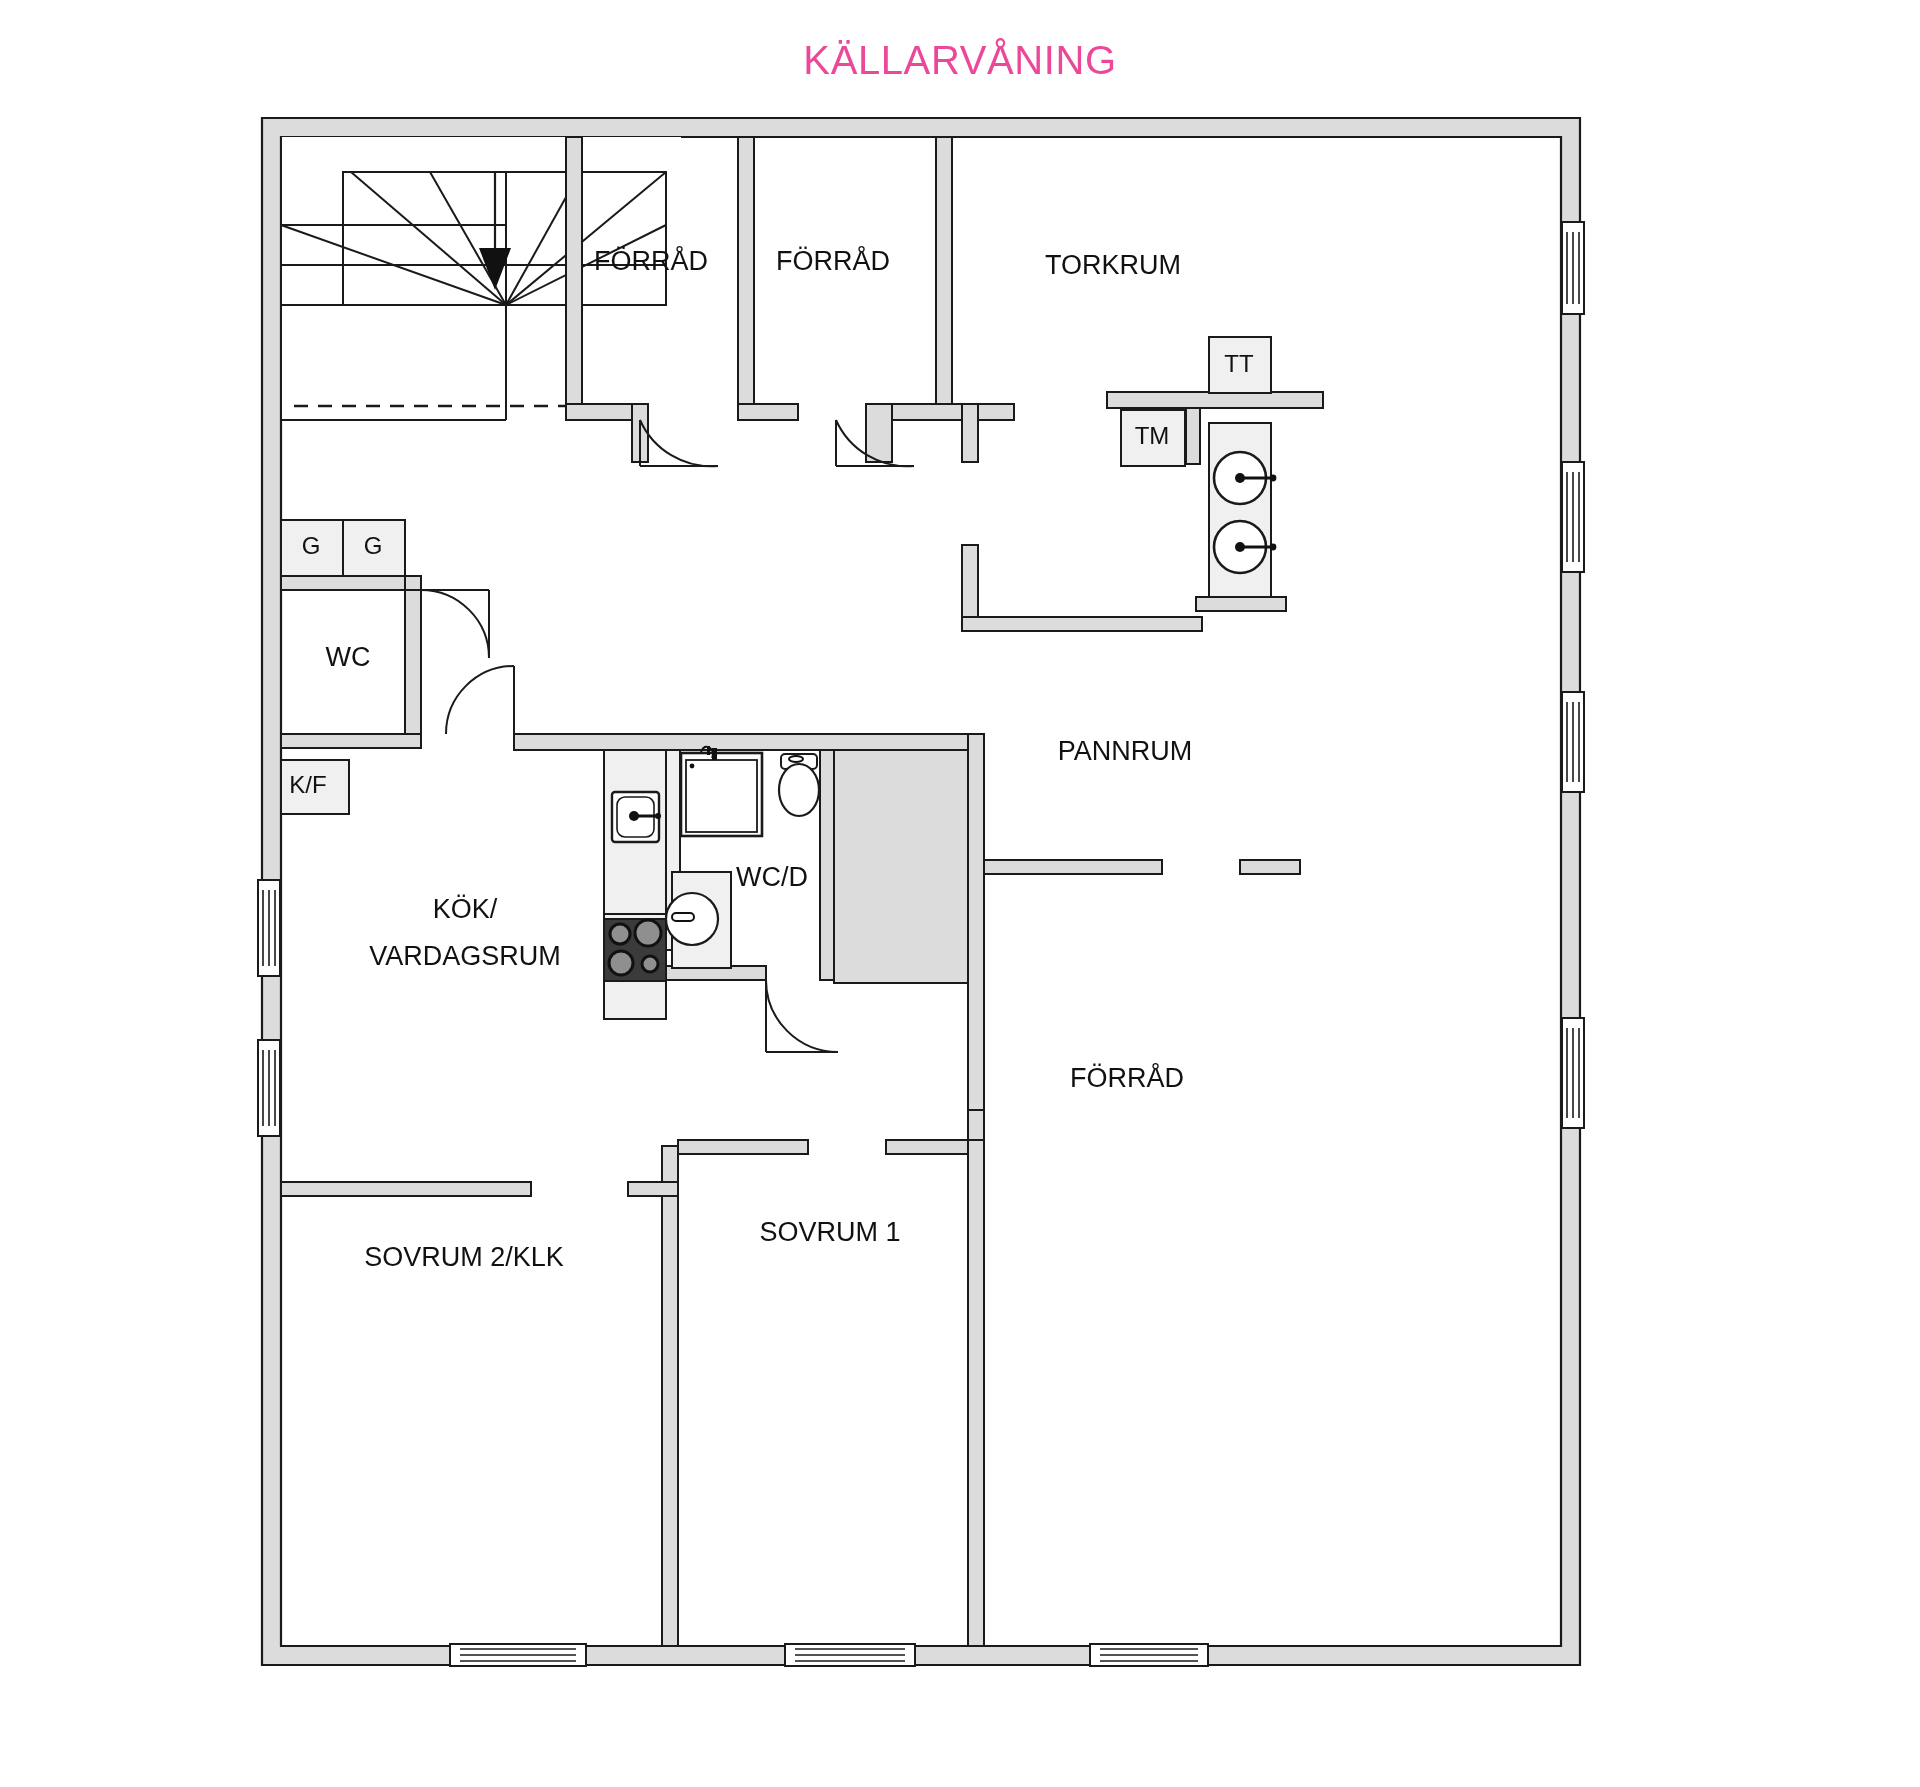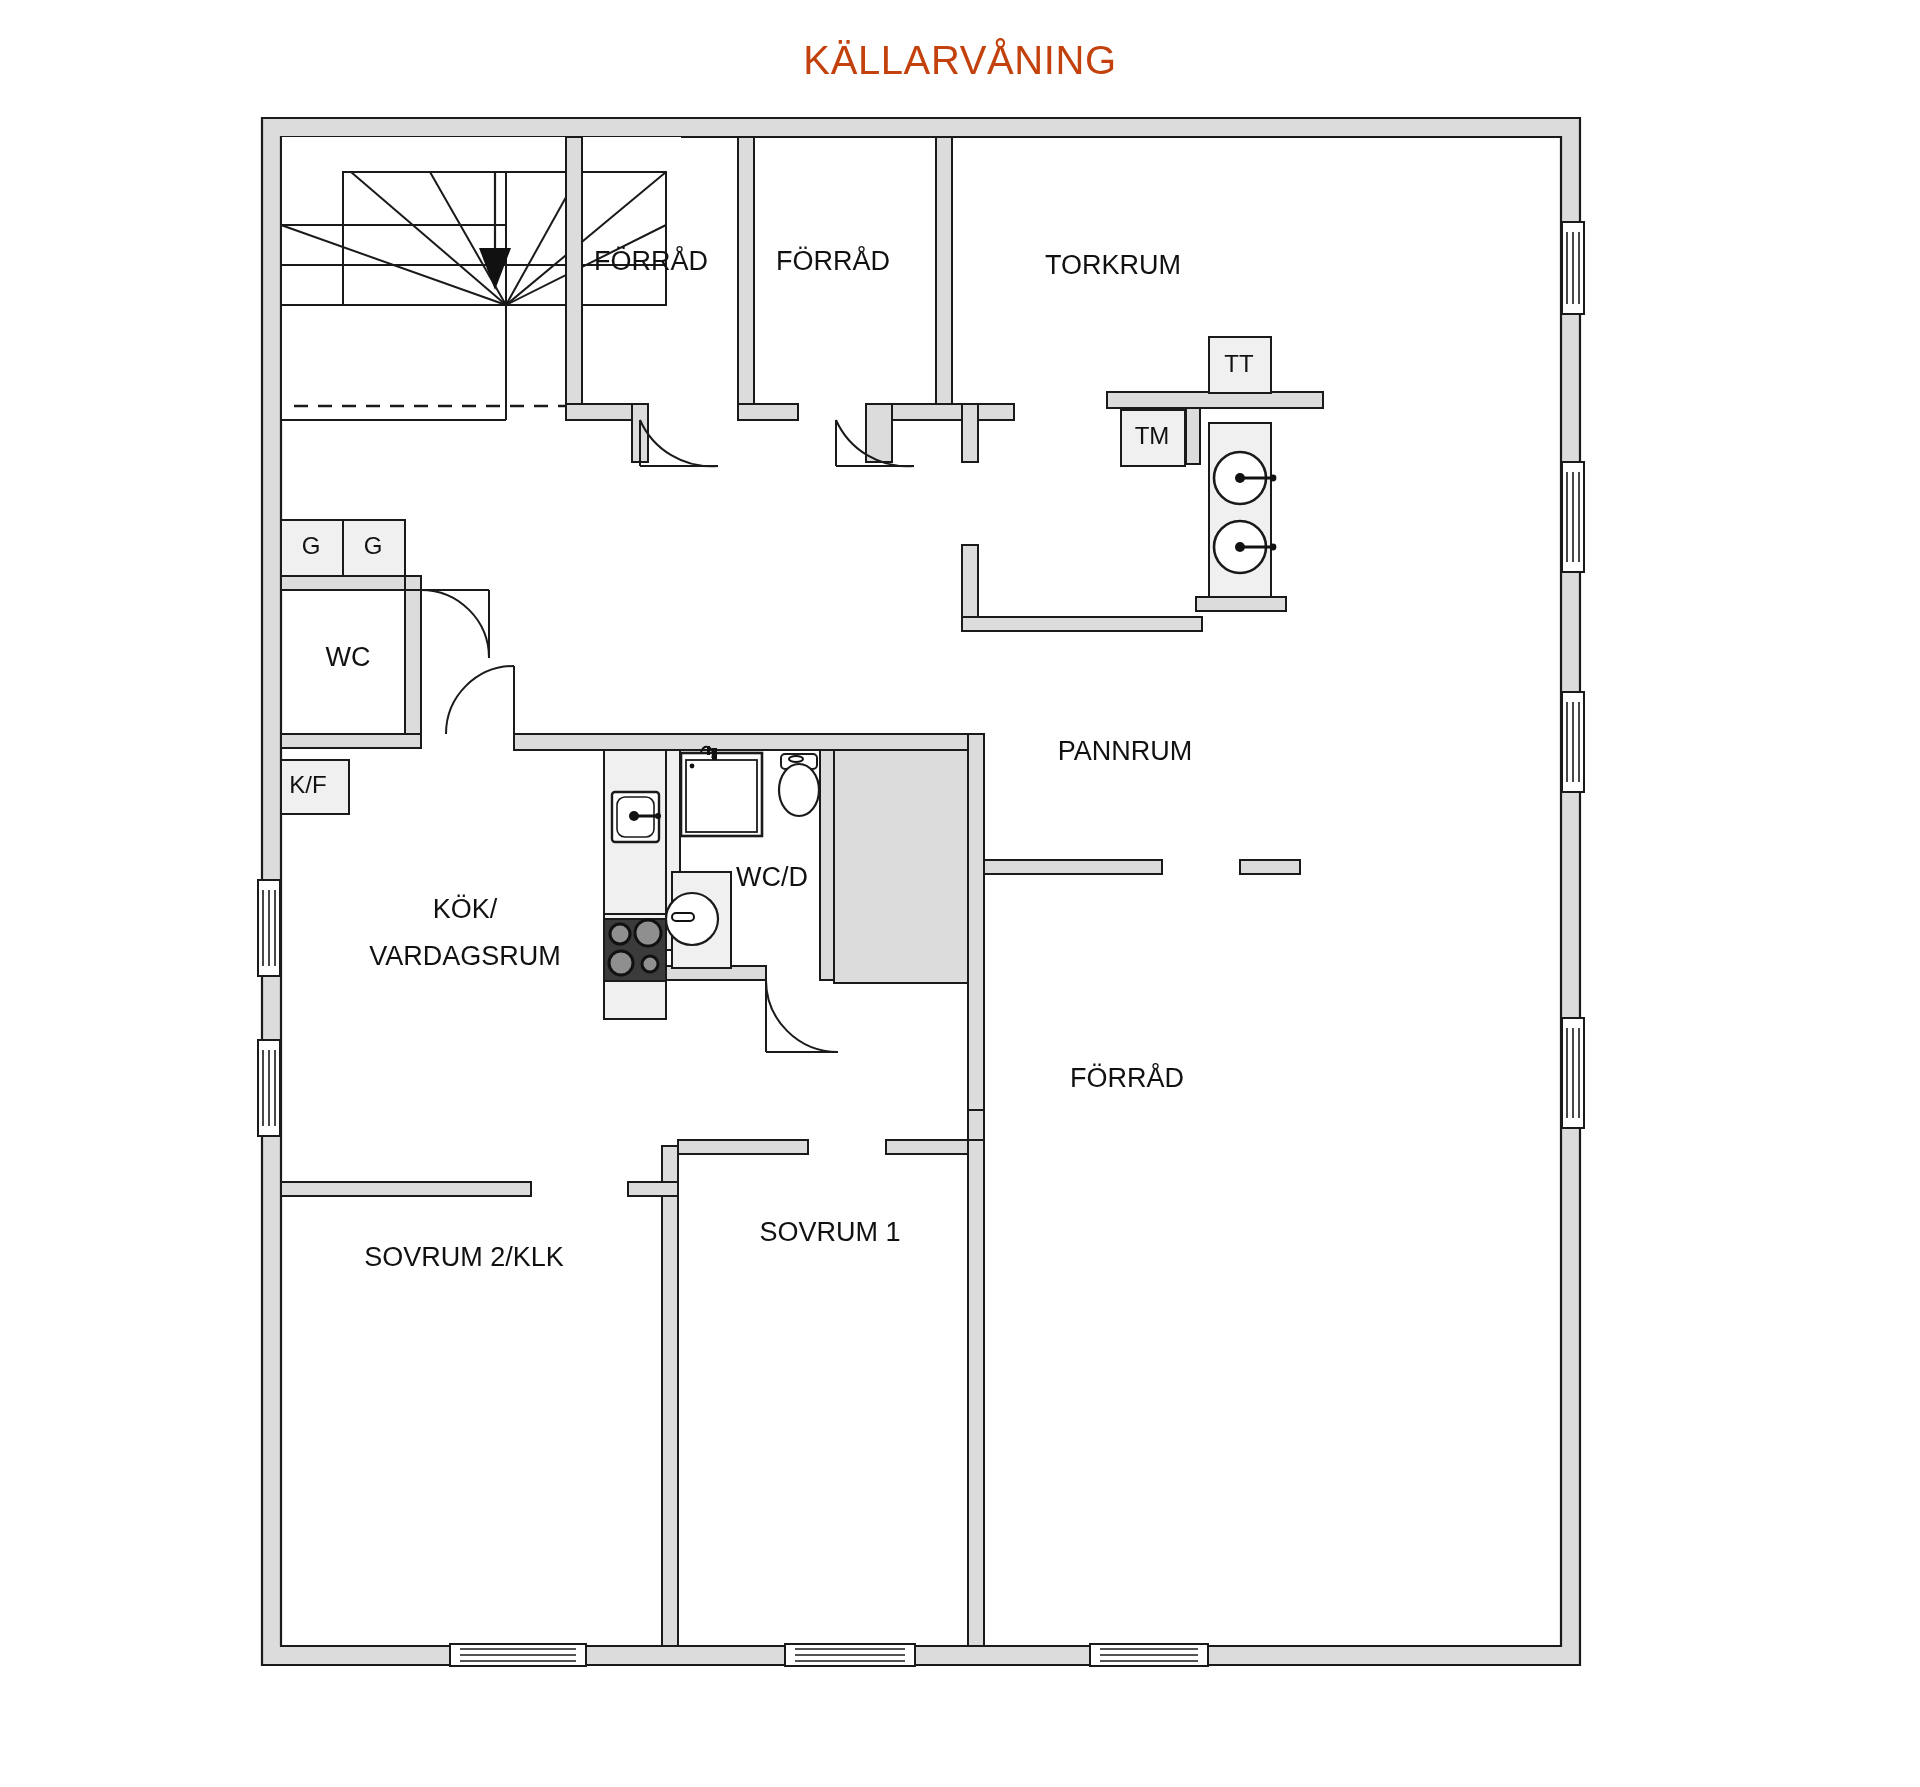--- a/index.html
+++ b/index.html
@@ -19,21 +19,21 @@
     width: 1920px;
     height: 1787px;
   }
   #plan-title {
     position: absolute;
     top: 38px;
     left: 0;
     width: 1920px;
     text-align: center;
     font-size: 40px;
-    color: #c2410c;
+    color: #ec4899;
     letter-spacing: 0.6px;
     font-weight: 400;
   }
   #floorplan-svg {
     position: absolute;
     top: 0;
     left: 0;
   }
   .room-label {
     font-family: "Liberation Sans", sans-serif;

